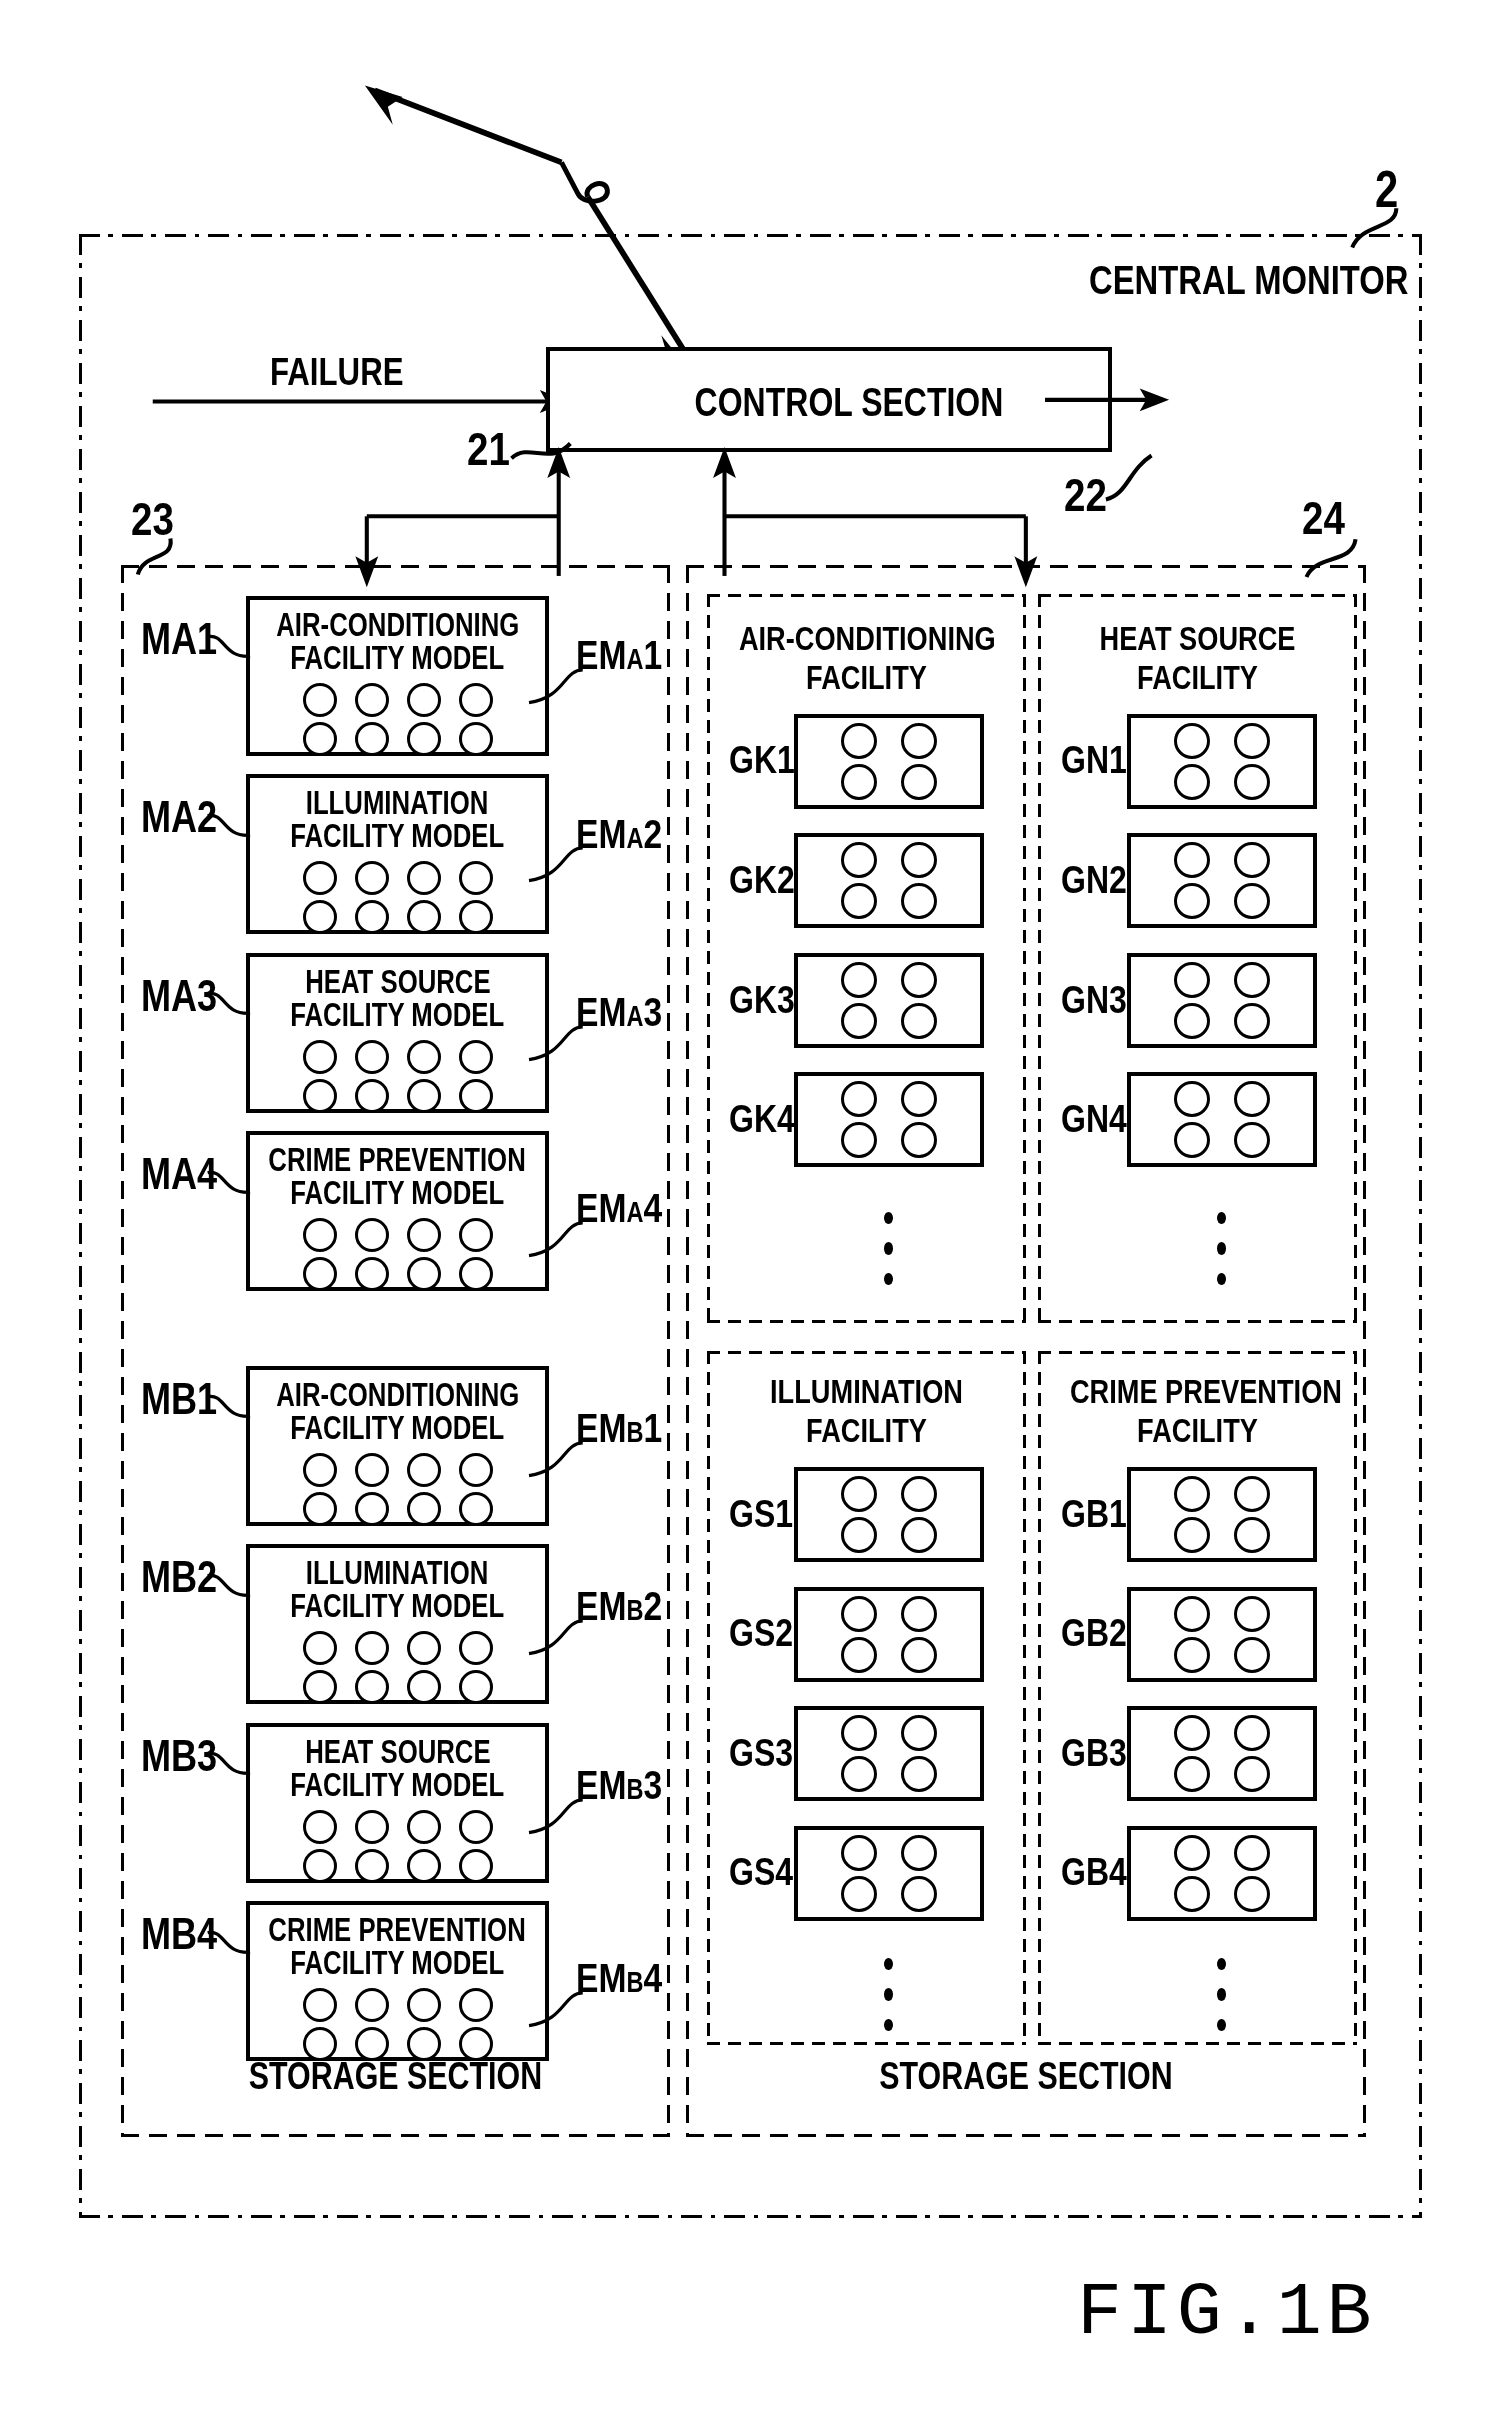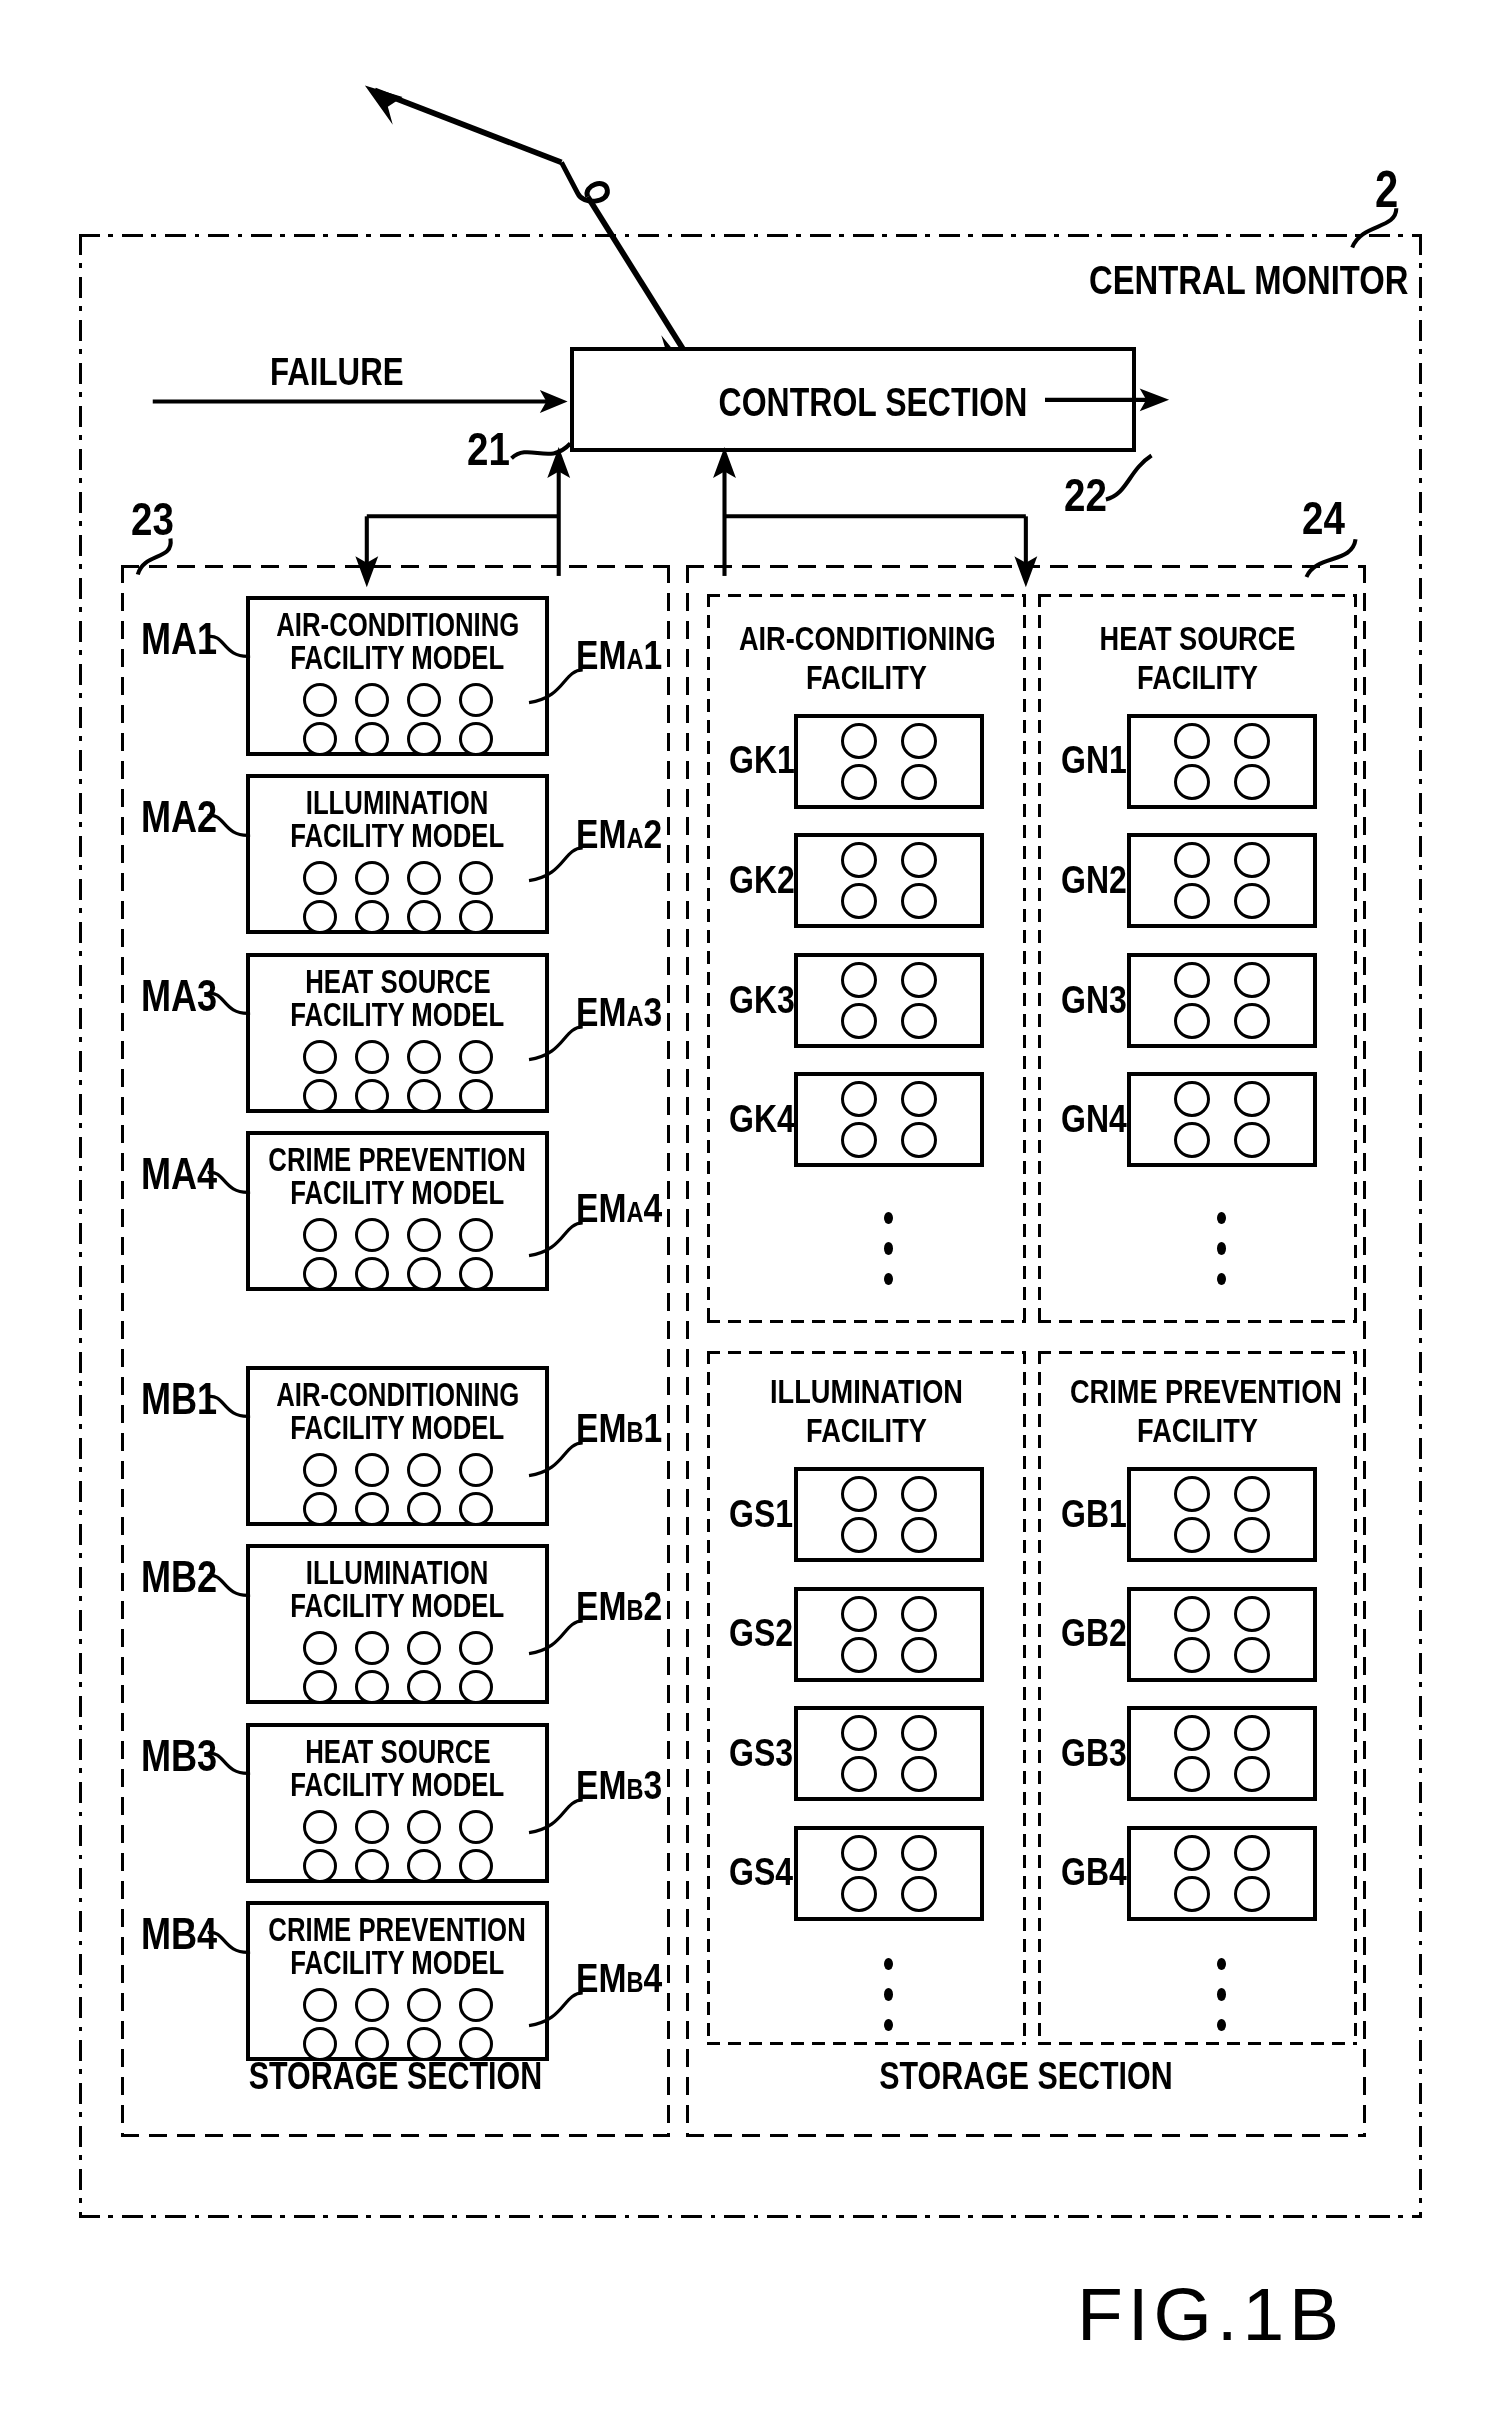--- a/index.html
+++ b/index.html
@@ -83,21 +83,21 @@
     border-radius:50%;
     background:#fff;
     box-sizing:border-box;
   }
   .vdots{display:flex;flex-direction:column;align-items:center;}
   .vdots span{
     display:block;width:9px;height:12.3px;border-radius:50%;background:#000;
   }
 
   .figcap{
-    font-family:Liberation Sans, sans-serif;
+    font-family:Liberation Mono, monospace;
     font-weight:400;
     letter-spacing:4.9px;
     white-space:nowrap;
   }
   svg{overflow:visible;}
 </style>
 </head>
 <body>
 
 <div id="page">
@@ -121,21 +121,21 @@
   <svg class="abs" style="left:360px;top:82px;width:344px;height:287px;" viewBox="0 0 420 350" width="344" height="287">
     <path d="M402,338 L278,140" stroke="#000" stroke-width="7" fill="none"></path>
     <path d="M278,140 C272,126 300,116 302,132 C304,148 272,150 266,136 L246,98" stroke="#000" stroke-width="6" fill="none"></path>
     <path d="M246,98 L18,10" stroke="#000" stroke-width="7" fill="none"></path>
     <polygon points="6,4 52,18 34,30 40,52" fill="#000"></polygon>
   </svg>
   <svg class="abs" style="left:630px;top:327px;width:74px;height:49px;" viewBox="0 0 90 60" width="74" height="49">
     <polygon points="72,52 24,36 44,30 38,10" fill="#000"></polygon>
   </svg>
 
-  <div class="abs solidbox" style="left:570px;top:347px;width:566px;height:105px;padding-left:40px;">
+  <div class="abs solidbox" style="left:546px;top:347px;width:566px;height:105px;padding-left:40px;">
     <div class="lbl ctr" style="font-size:40px;width:100%;text-align:center;line-height:102px;">CONTROL SECTION</div>
   </div>
 
   <div class="abs num" style="left:467px;top:421px;font-size:47px;">21</div>
   <svg class="abs" style="left:508px;top:419px;width:74px;height:49px;" viewBox="0 0 90 60" width="74" height="49">
     <path d="M4,48 C26,28 50,58 76,30" stroke="#000" stroke-width="5" fill="none"></path>
   </svg>
 
   <svg class="abs" style="left:1045px;top:377px;width:129px;height:49px;" viewBox="0 0 158 60" width="129" height="49">
     <line x1="0" y1="28" x2="128" y2="28" stroke="#000" stroke-width="5"></line>

